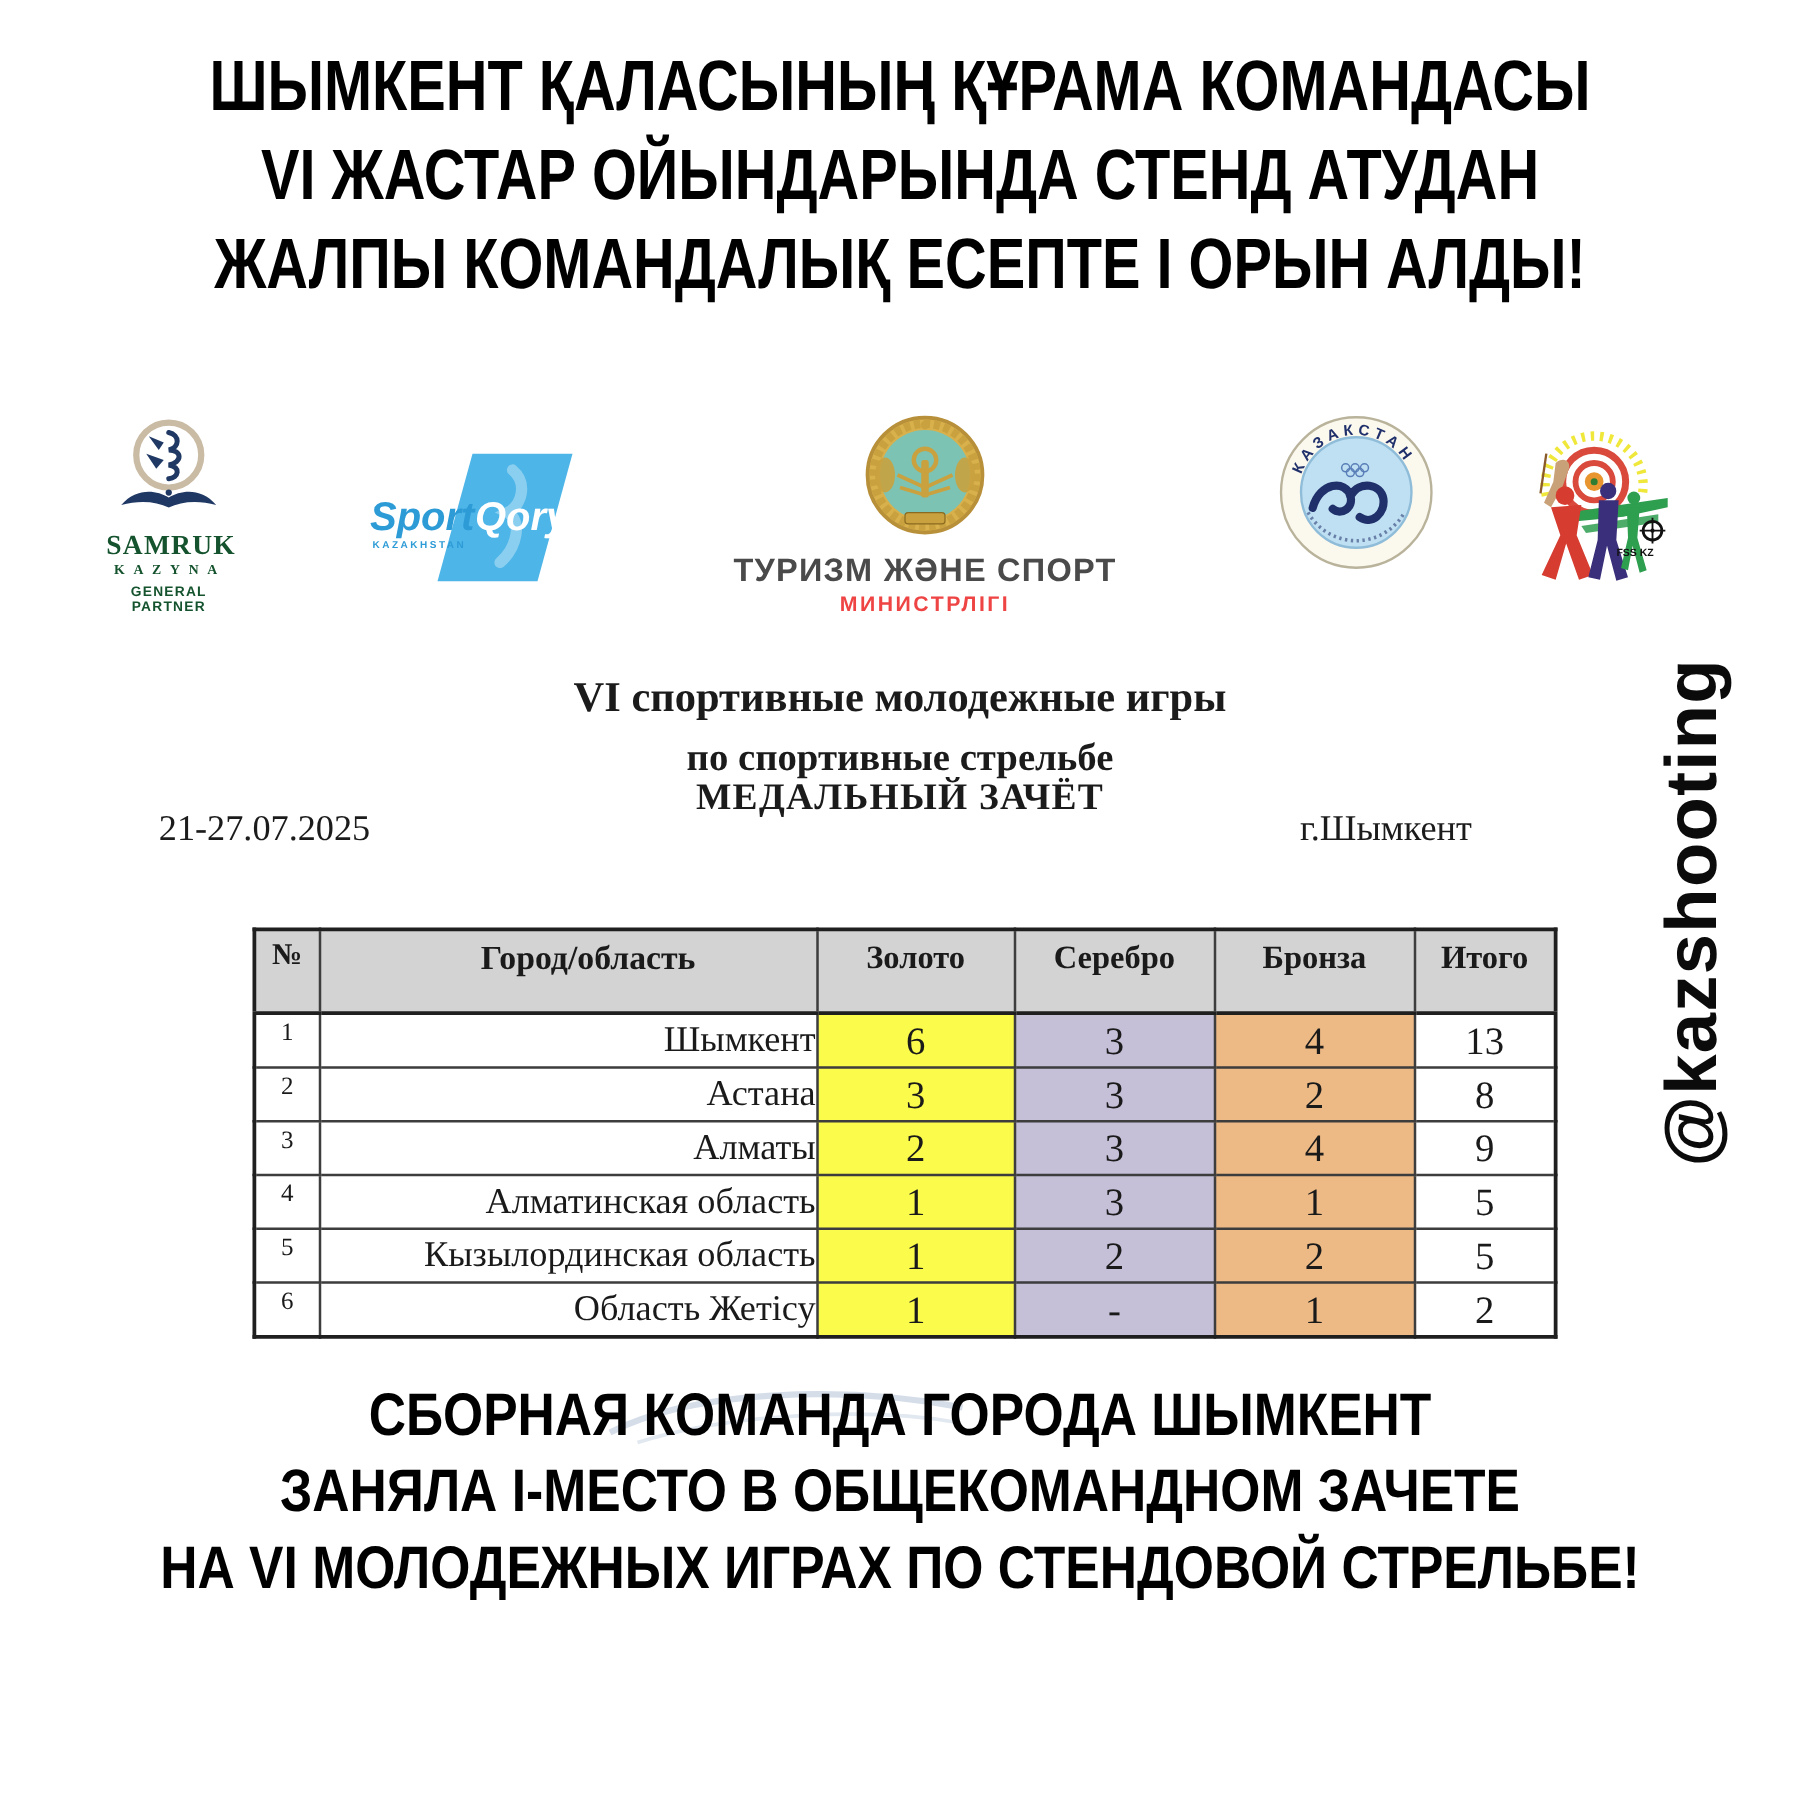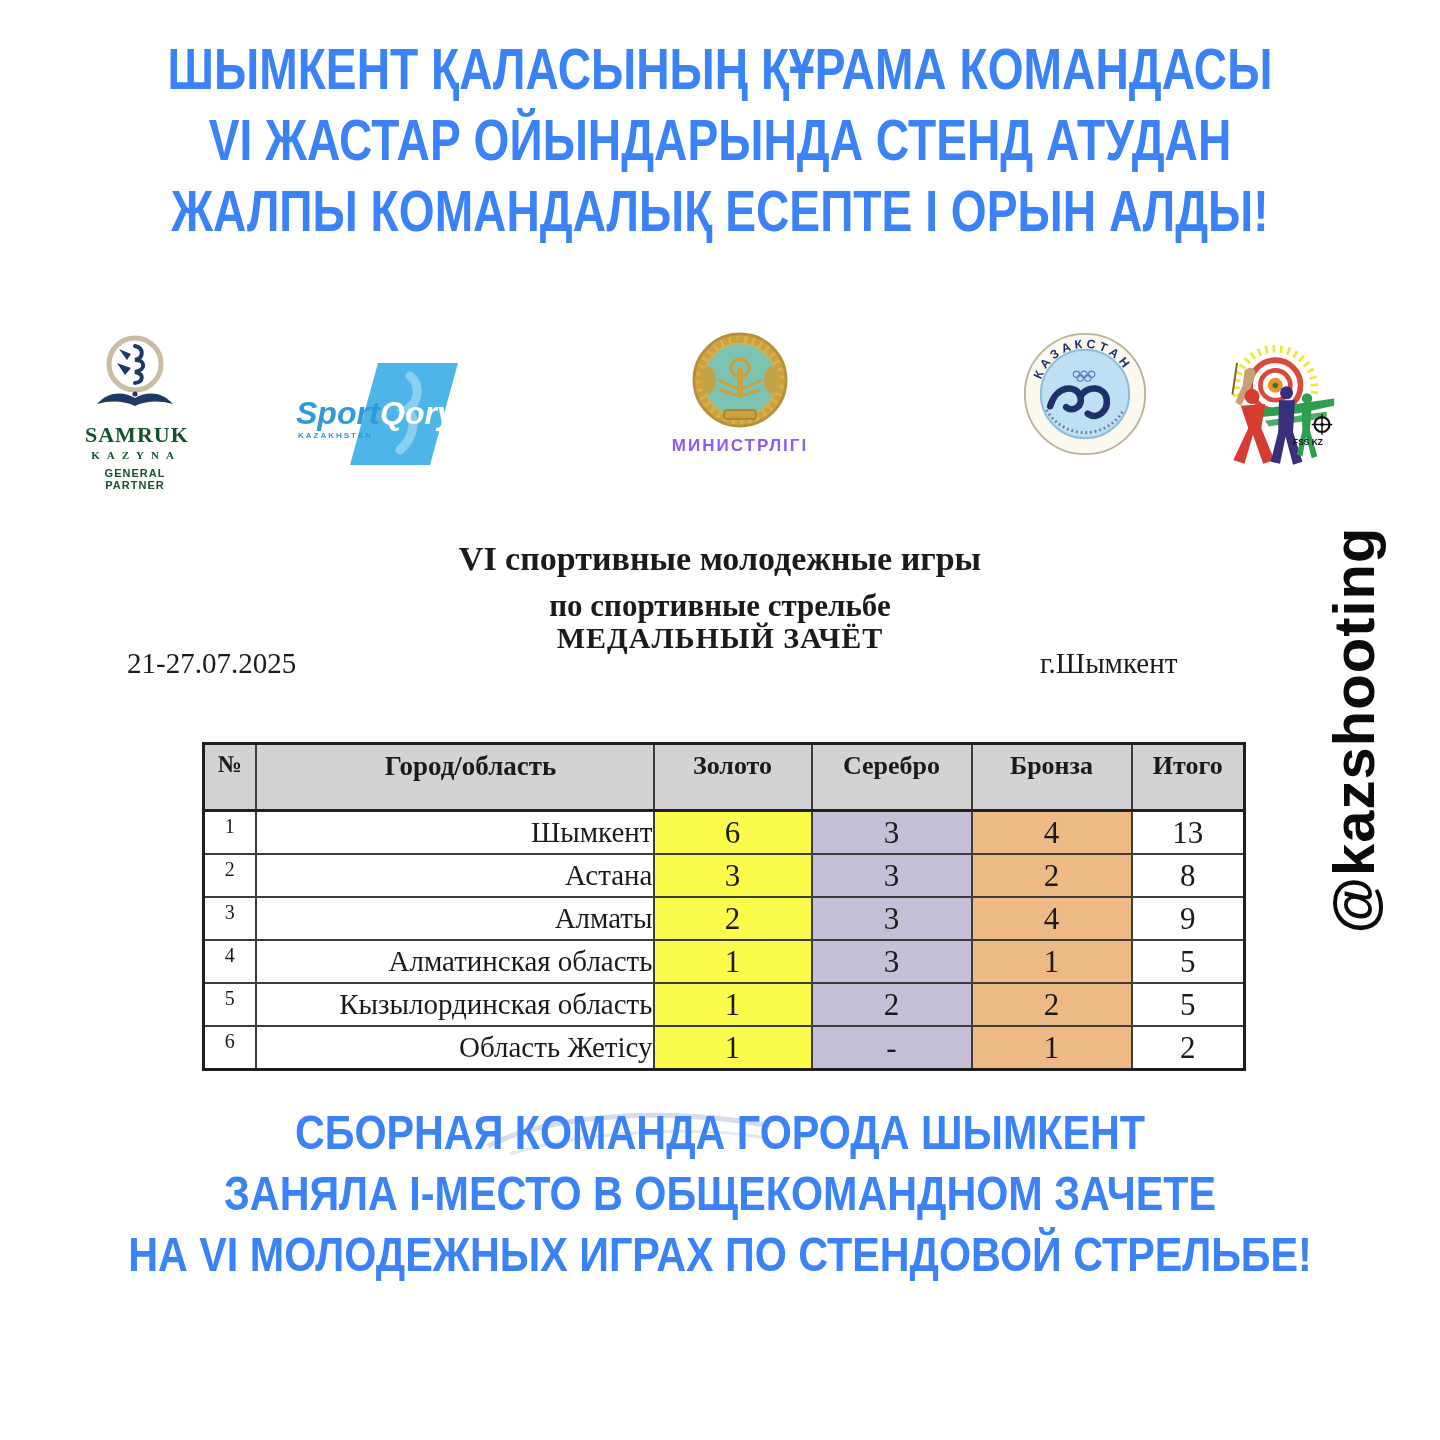--- a/index.html
+++ b/index.html
@@ -3,40 +3,40 @@
 <meta charset="utf-8">
 <style>
   html,body { margin:0; padding:0; background:#ffffff; }
   body {
     width:1440px; height:1440px; position:relative; overflow:hidden;
     font-family:"Liberation Sans","DejaVu Sans",sans-serif; color:#111;
   }
   .abs { position:absolute; }
 
   
-  .headline { left:0; width:1440px; text-align:center; font-weight:bold; color:#3b82f6; }
+  .headline { left:0; width:1440px; text-align:center; font-weight:bold; color:#000000; }
   .headline .line { display:block; white-space:nowrap; transform-origin:50% 50%; }
   .headline-top { top:34px; font-size:57px; line-height:71px; }
   .headline-top .line { transform:scaleX(0.81); }
   .headline-bottom { top:1102px; font-size:48px; line-height:61px; }
   .headline-bottom .line { transform:scaleX(0.86); }
 
   
   .logo-samruk { left:85px; top:334px; width:100px; text-align:center; color:#14532d;
                  font-family:"Liberation Serif","DejaVu Serif",serif; }
   .samruk-title   { font-size:22px; font-weight:bold; letter-spacing:1px; margin-top:2px; }
   .samruk-sub     { font-size:11px; font-weight:bold; letter-spacing:7px; margin-top:1px; margin-left:2px;}
   .samruk-caption { font-size:11px; font-weight:bold; letter-spacing:1px; margin-top:6px;
                     font-family:"Liberation Sans","DejaVu Sans",sans-serif; }
 
   .logo-sportqory { left:292px; top:358px; width:175px; height:112px; }
 
   .logo-ministry { left:575px; top:330px; width:330px; text-align:center; }
   .ministry-line1 { font-size:26px; font-weight:bold; color:#4a4a4a; letter-spacing:1px; margin-top:6px; }
-  .ministry-line2 { font-size:17px; font-weight:bold; color:#8b5cf6; letter-spacing:2px; margin-top:2px; }
+  .ministry-line2 { font-size:17px; font-weight:bold; color:#ef4444; letter-spacing:2px; margin-top:2px; }
 
   .logo-federation { left:1022px; top:331px; width:126px; height:126px; }
   .logo-fss { left:1196px; top:338px; width:140px; height:132px; }
 
   
   .doc-serif { font-family:"Liberation Serif","DejaVu Serif",serif; color:#1b1b1b; }
   .doc-title1 { left:200px; top:540px; width:1040px; text-align:center; font-size:34px; font-weight:bold; }
   .doc-title2 { left:200px; top:588px; width:1040px; text-align:center; font-size:31px; font-weight:bold; }
   .doc-title3 { left:200px; top:621px; width:1040px; text-align:center; font-size:30px; font-weight:bold; letter-spacing:1px; }
   .doc-date { left:127px; top:647px; font-size:29px; }
@@ -106,20 +106,21 @@
     <circle cx="50" cy="50" r="36" fill="#7CC3B4"></circle>
     <circle cx="50" cy="50" r="41" fill="none" stroke="#C9A23F" stroke-width="7" stroke-dasharray="5 3"></circle>
     <circle cx="50" cy="38" r="9" fill="none" stroke="#C9A23F" stroke-width="3.5"></circle>
     <rect x="47" y="38" width="6" height="30" rx="2" fill="#C9A23F"></rect>
     <path d="M50 60 L28 50 M50 60 L72 50 M50 66 L30 60 M50 66 L70 60" stroke="#C9A23F" stroke-width="3" fill="none"></path>
     <ellipse cx="18" cy="50" rx="8" ry="14" fill="#C9A23F" opacity="0.9"></ellipse>
     <ellipse cx="82" cy="50" rx="8" ry="14" fill="#C9A23F" opacity="0.9"></ellipse>
     <rect x="34" y="80" width="32" height="9" rx="2.5" fill="#C9A23F" stroke="#8a6a20" stroke-width="1"></rect>
     <circle cx="50" cy="10" r="3.5" fill="#C9A23F"></circle>
   </svg>
+  <div class="ministry-line1">ТУРИЗМ ЖӘНЕ СПОРТ</div>
   <div class="ministry-line2">МИНИСТРЛІГІ</div>
 </div>
 
 <div class="abs logo-federation">
   <svg width="126" height="126" viewBox="0 0 134 134">
     <circle cx="67" cy="67" r="64" fill="#FBF8EE" stroke="#B9B39B" stroke-width="2"></circle>
     <circle cx="67" cy="67" r="47" fill="#BFE0F2" stroke="#8FBCD8" stroke-width="2"></circle>
     <defs>
       <path id="fedArc" d="M 18 67 A 49 49 0 0 1 116 67" fill="none"></path>
       <path id="fedArcBottom" d="M 22 80 A 47 47 0 0 0 112 80" fill="none"></path>

